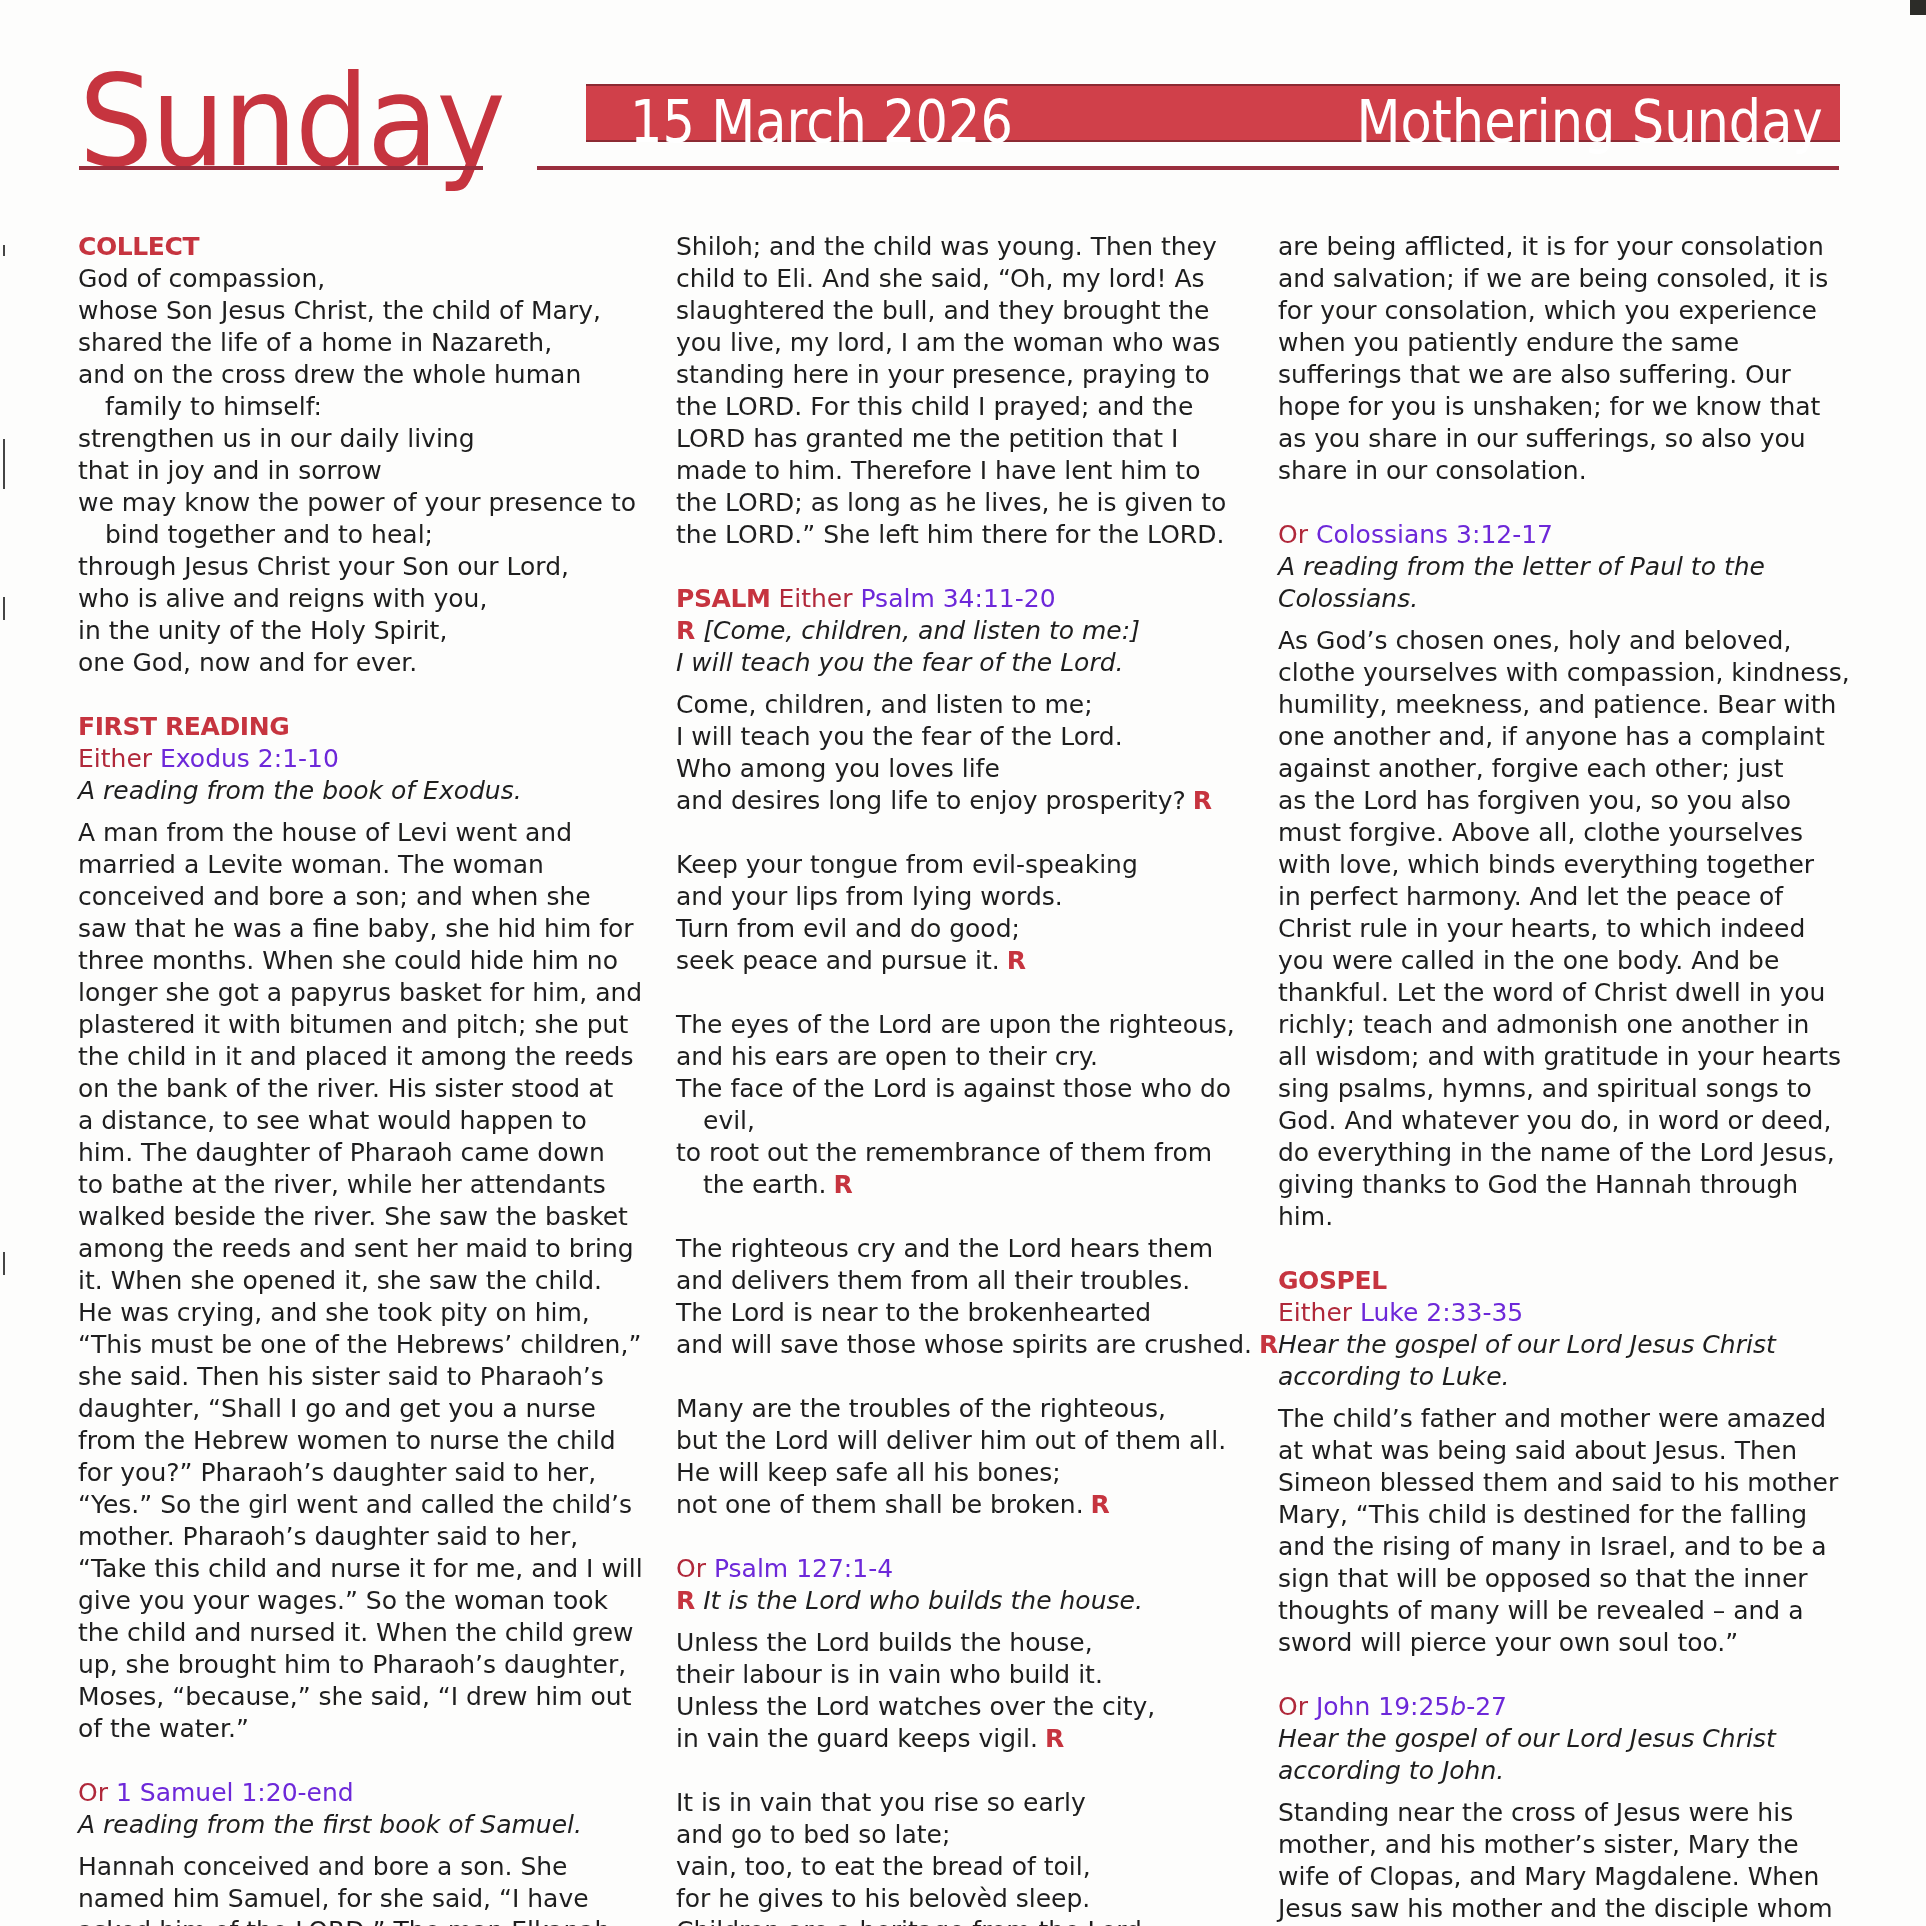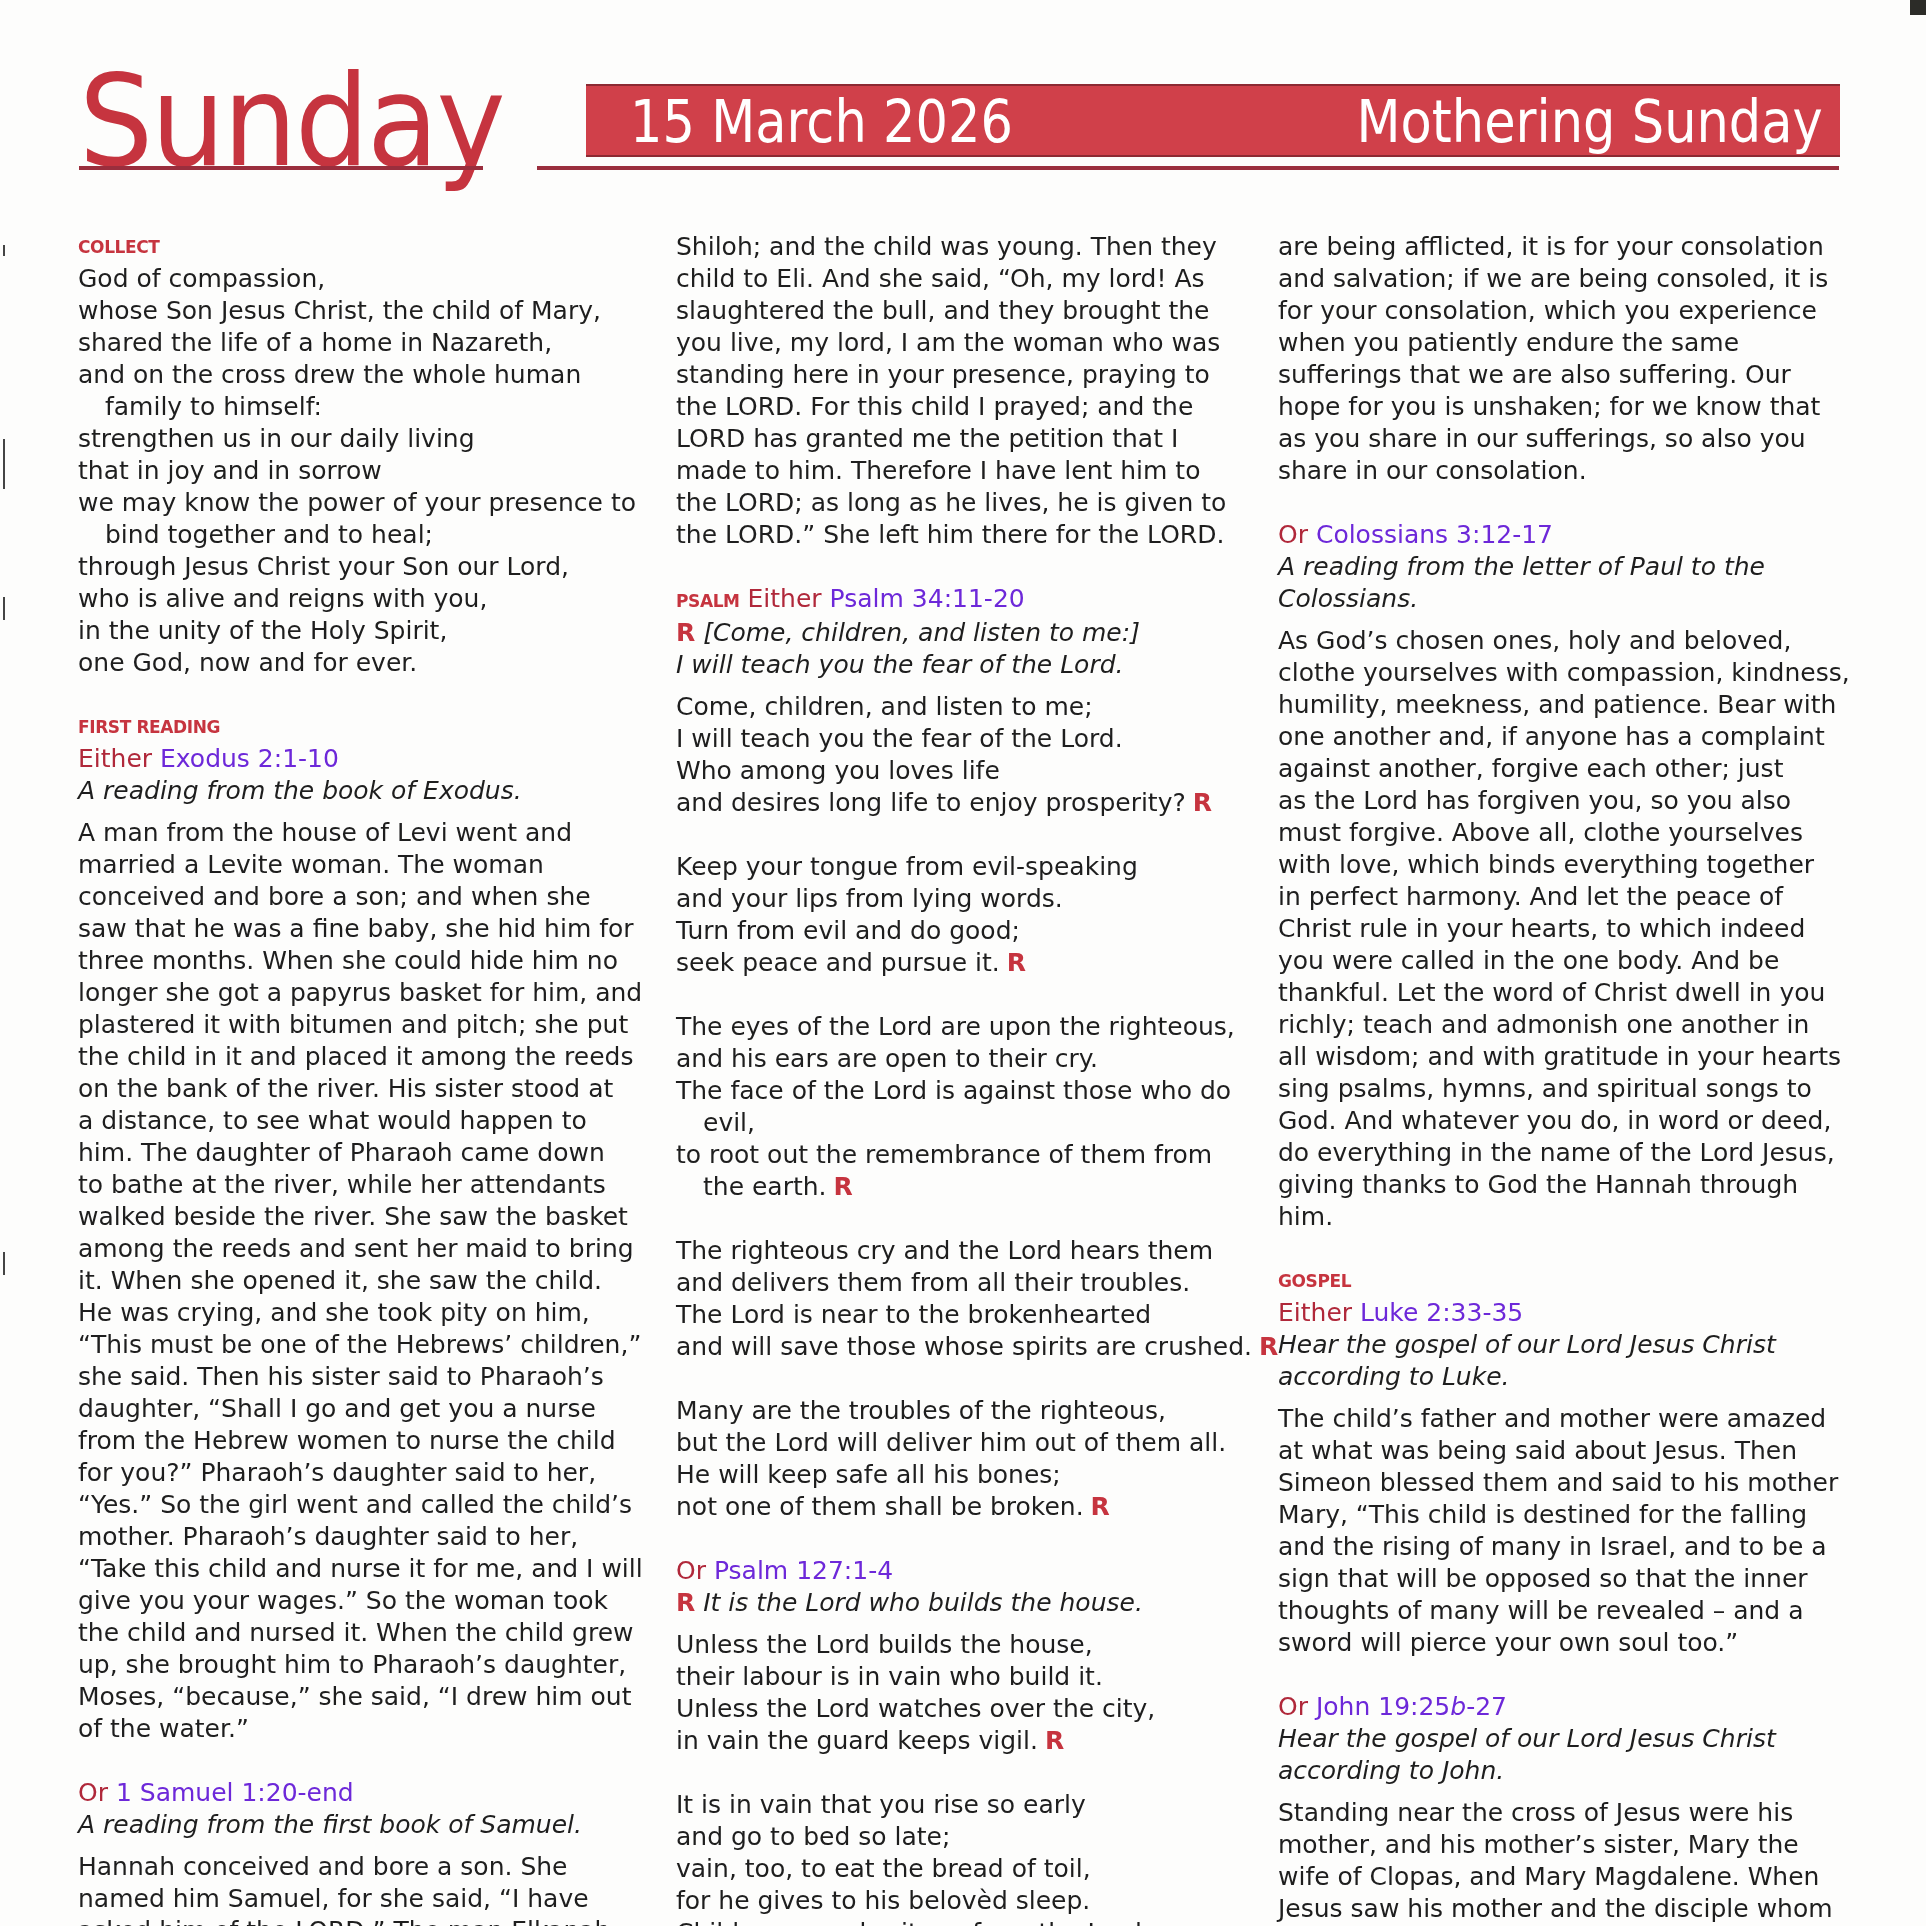--- a/index.html
+++ b/index.html
@@ -11,36 +11,36 @@
   .scan-edge { position: absolute; right: 0; top: 0; width: 50px; height: 15.4px; background: #2c2c28; }
 
   
   .header { position: absolute; left: 0; top: 0; width: 1960px; height: 239px; }
   .day-title {
     position: absolute; left: 79px; top: 58px;
     font-family: "DejaVu Sans", sans-serif; font-size: 127px; line-height: 127px;
     color: #c6343f; letter-spacing: -2.3px; font-weight: normal; transform: scaleX(0.92); transform-origin: left top;
   }
   .banner {
-    position: absolute; left: 586px; top: 84px; width: 1254px; height: 73px;
+    position: absolute; left: 586px; top: 84px; width: 1254px; height: 58px;
     background: #d0404a; border-top: 2.3px solid #8c2a33; border-bottom: 2.3px solid #8c2a33;
     color: #ffffff; box-sizing: border-box;
   }
   .banner-date { position: absolute; left: 44px; top: 4.6px; font-size: 58px; line-height: 62px; transform: scaleX(0.88); transform-origin: left top; }
   .banner-feast { position: absolute; right: 17.3px; top: 4.6px; font-size: 58px; line-height: 62px; transform: scaleX(0.88); transform-origin: right top; white-space: nowrap; }
   .rule { position: absolute; top: 166px; height: 3.5px; background: #9a2e3d; }
   .rule-left { left: 79px; width: 404px; }
   .rule-right { left: 537px; width: 1302px; }
 
   
   .col { position: absolute; top: 231px; width: 578px; font-size: 25px; line-height: 32px; }
   .col1 { left: 78px; }
   .col2 { left: 676px; }
   .col3 { left: 1278px; }
-  .sec-title { color: #c6343f; font-weight: bold; font-size: 17px; line-height: 32px; letter-spacing: -0.4px; }
+  .sec-title { color: #c6343f; font-weight: bold; font-size: 25px; line-height: 32px; letter-spacing: -0.4px; }
   .red { color: #b0283a; }
   .ref { font-weight: normal; color: #6d28d9; text-align: right; }
   .intro { font-style: italic; }
   .para { margin-top: 10px; }
   .gap { height: 32px; }
   .line { display: block; white-space: nowrap; }
   .indent { padding-left: 27px; }
   .resp { color: #c6343f; font-weight: bold; }
   .stanza { margin-top: 32px; }
   .stanza:first-of-type { margin-top: 10px; }

